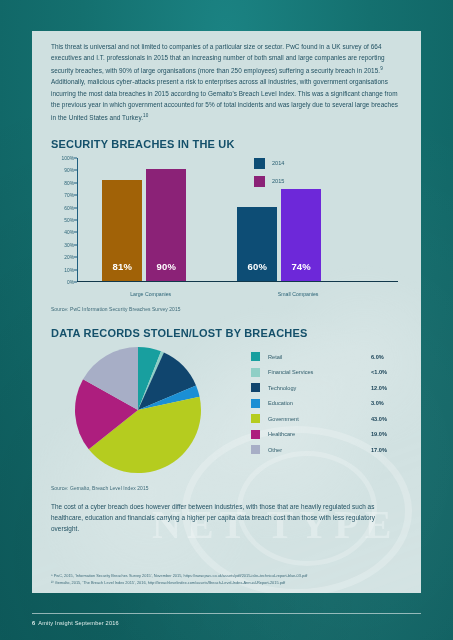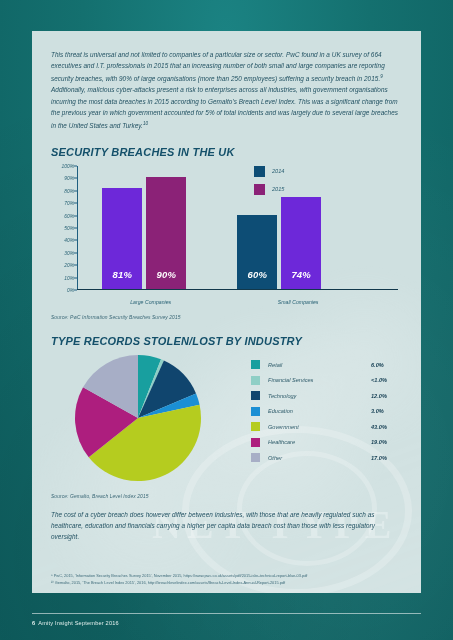--- a/index.html
+++ b/index.html
@@ -68,23 +68,22 @@
   }
   .watermark-ring {
     position: absolute;
     border-radius: 50%;
     border: 7px solid rgba(255,255,255,0.22);
     pointer-events: none;
   }
 
   .panel-inner {
     position: relative;
-    padding: 18px 19px 0 19px;
+    padding: 10px 19px 0 19px;
     height: 100%;
-    font-style: italic;
   }
 
   
   .intro-copy, .outro-copy {
     font-size: 6.4px;
     line-height: 11.1px;
     color: #1f4f60;
     letter-spacing: 0.05px;
   }
   .outro-copy { margin-top: 10px; }
@@ -307,21 +306,21 @@
             <div class="bc-ytick" style="top: 70%;">30%</div>
             <div class="bc-tickmark" style="top: 70%;"></div>
             <div class="bc-ytick" style="top: 80%;">20%</div>
             <div class="bc-tickmark" style="top: 80%;"></div>
             <div class="bc-ytick" style="top: 90%;">10%</div>
             <div class="bc-tickmark" style="top: 90%;"></div>
             <div class="bc-ytick" style="top: 100%;">0%</div>
             <div class="bc-tickmark" style="top: 100%;"></div>
           </div>
         <div id="bc-bars">
-            <div class="bc-bar" style="left: 7.9%; width: 12.5%; height: 81%; background: #6d28d9;">
+            <div class="bc-bar" style="left: 7.9%; width: 12.5%; height: 81%; background: #a16207;">
               <div class="bc-bar-label">81%</div>
             </div>
             <div class="bc-bar" style="left: 21.6%; width: 12.5%; height: 90%; background: rgb(139, 34, 119);">
               <div class="bc-bar-label">90%</div>
             </div>
             <div class="bc-bar" style="left: 49.9%; width: 12.5%; height: 60%; background: rgb(13, 77, 117);">
               <div class="bc-bar-label">60%</div>
             </div>
             <div class="bc-bar" style="left: 63.6%; width: 12.5%; height: 74%; background: #6d28d9;">
               <div class="bc-bar-label">74%</div>
@@ -339,21 +338,21 @@
           </div>
           <div class="bc-legend-row">
             <span class="bc-legend-swatch" style="background: rgb(139, 34, 119);"></span>
             <span class="bc-legend-label">2015</span>
           </div>
         </div>
     </div>
 
     <div class="source-line">Source: PwC Information Security Breaches Survey 2015</div>
 
-    <h2 class="section-heading">TYPE RECORDS STOLEN/LOST BY INDUSTRY</h2>
+    <h2 class="section-heading">DATA RECORDS STOLEN/LOST BY BREACHES</h2>
 
     <div class="pie-block">
       <svg class="pie-svg" id="pie-svg" width="130" height="130" viewBox="0 0 130 130">
           <path d="M 65 65 L 65.00 2.00 A 63 63 0 0 1 88.02 6.35 Z" fill="#189f9f"></path>
           <path d="M 65 65 L 88.02 6.35 A 63 63 0 0 1 90.91 7.58 Z" fill="#8fcfc6"></path>
           <path d="M 65 65 L 90.91 7.58 A 63 63 0 0 1 123.05 40.53 Z" fill="#10456e"></path>
           <path d="M 65 65 L 123.05 40.53 A 63 63 0 0 1 126.59 51.75 Z" fill="#1b8fd4"></path>
           <path d="M 65 65 L 126.59 51.75 A 63 63 0 0 1 15.74 104.28 Z" fill="#b5cc1f"></path>
           <path d="M 65 65 L 15.74 104.28 A 63 63 0 0 1 10.05 34.18 Z" fill="#ad1e7e"></path>
           <path d="M 65 65 L 10.05 34.18 A 63 63 0 0 1 65.00 2.00 Z" fill="#a7aec6"></path>

